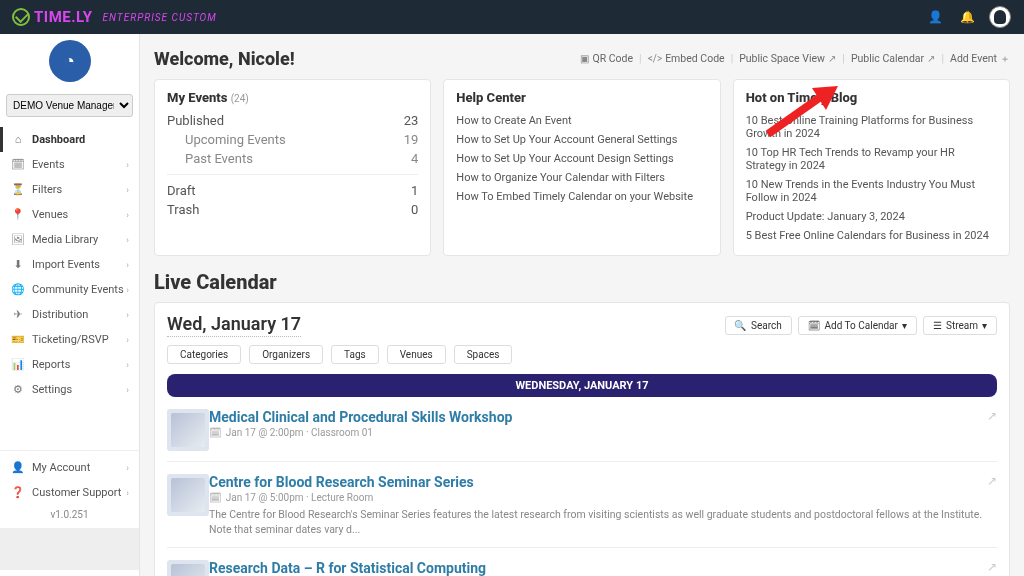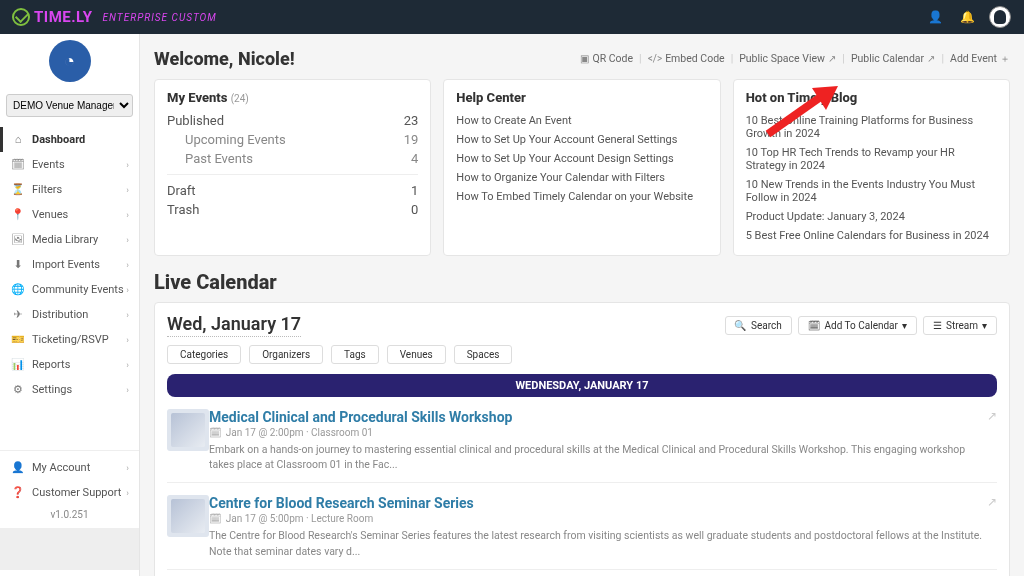--- a/index.html
+++ b/index.html
@@ -297,21 +297,20 @@
         <div class="day-banner">WEDNESDAY, JANUARY 17</div>
 
         <div class="event-item">
           <div class="event-img"></div>
           <div class="event-body">
             <div class="event-title">Medical Clinical and Procedural Skills Workshop</div>
             <div class="event-meta">
                 <span>🗓</span>
                 <span>Jan 17 @ 2:00pm · Classroom 01</span>
               </div>
-            <div class="event-desc">Embark on a hands-on journey to mastering essential clinical and procedural skills at the Medical Clinical and Procedural Skills Workshop. This engaging workshop takes place at Classroom 01 in the Fac...</div>
           </div>
           <div class="event-share">↗</div>
         </div>
 
         <div class="event-item">
           <div class="event-img"></div>
           <div class="event-body">
             <div class="event-title">Centre for Blood Research Seminar Series</div>
             <div class="event-meta">
                 <span>🗓</span>

